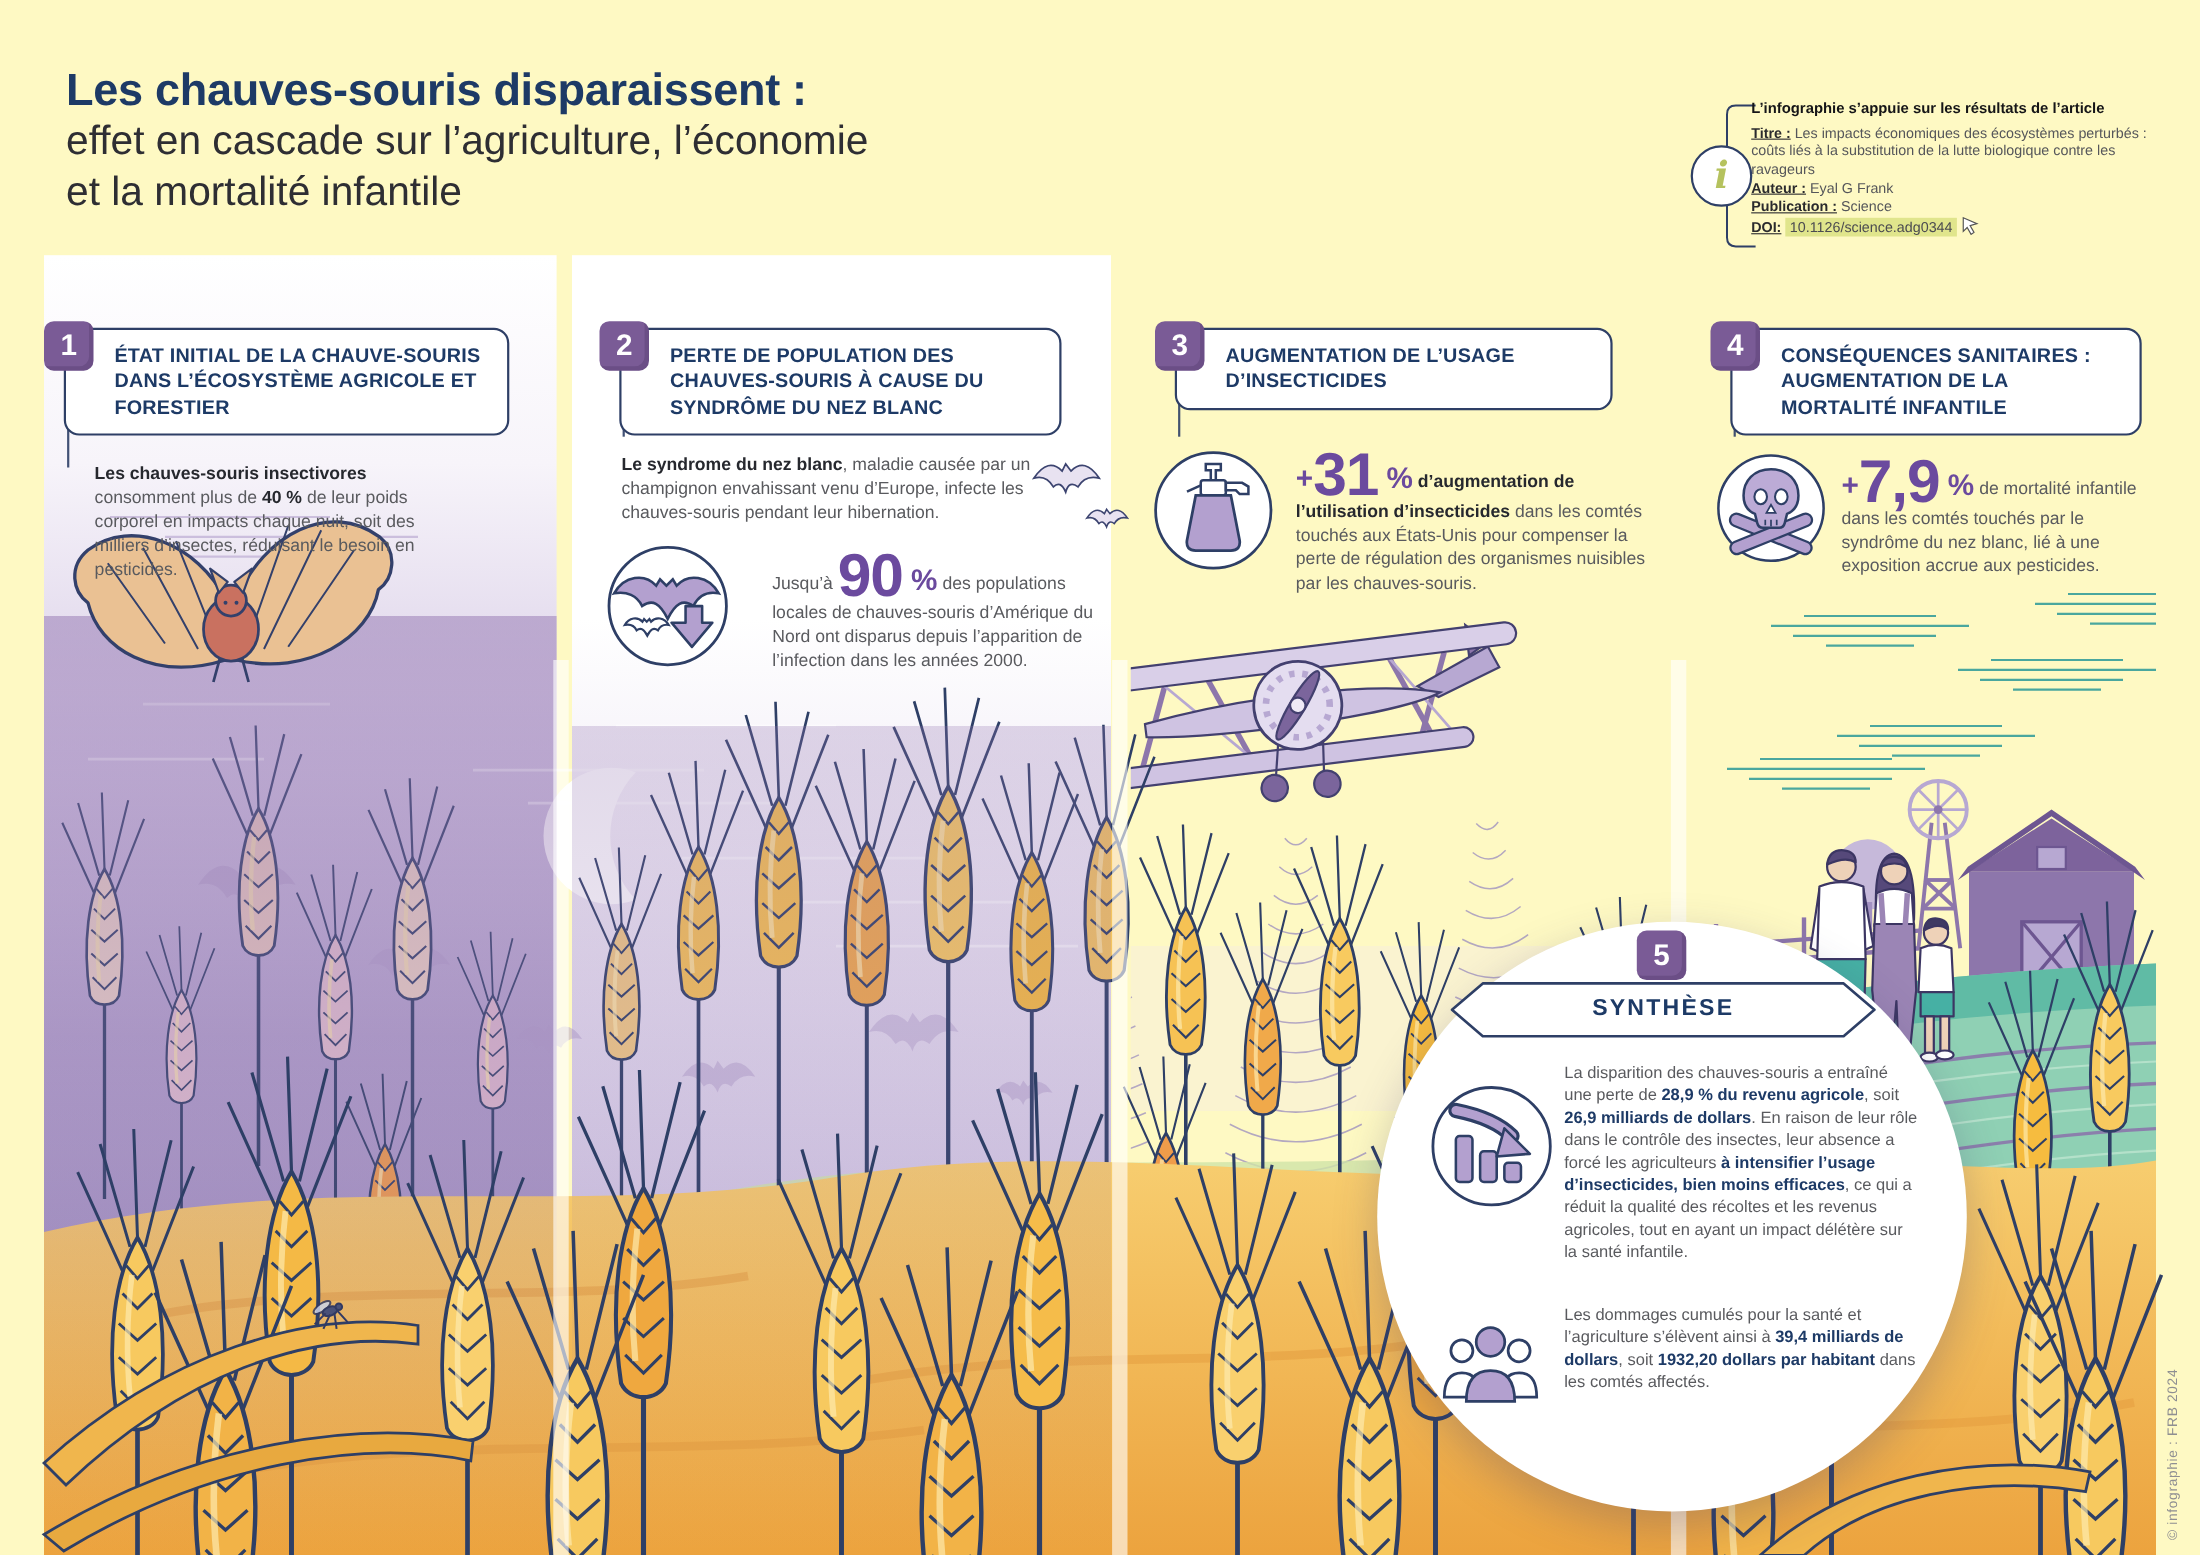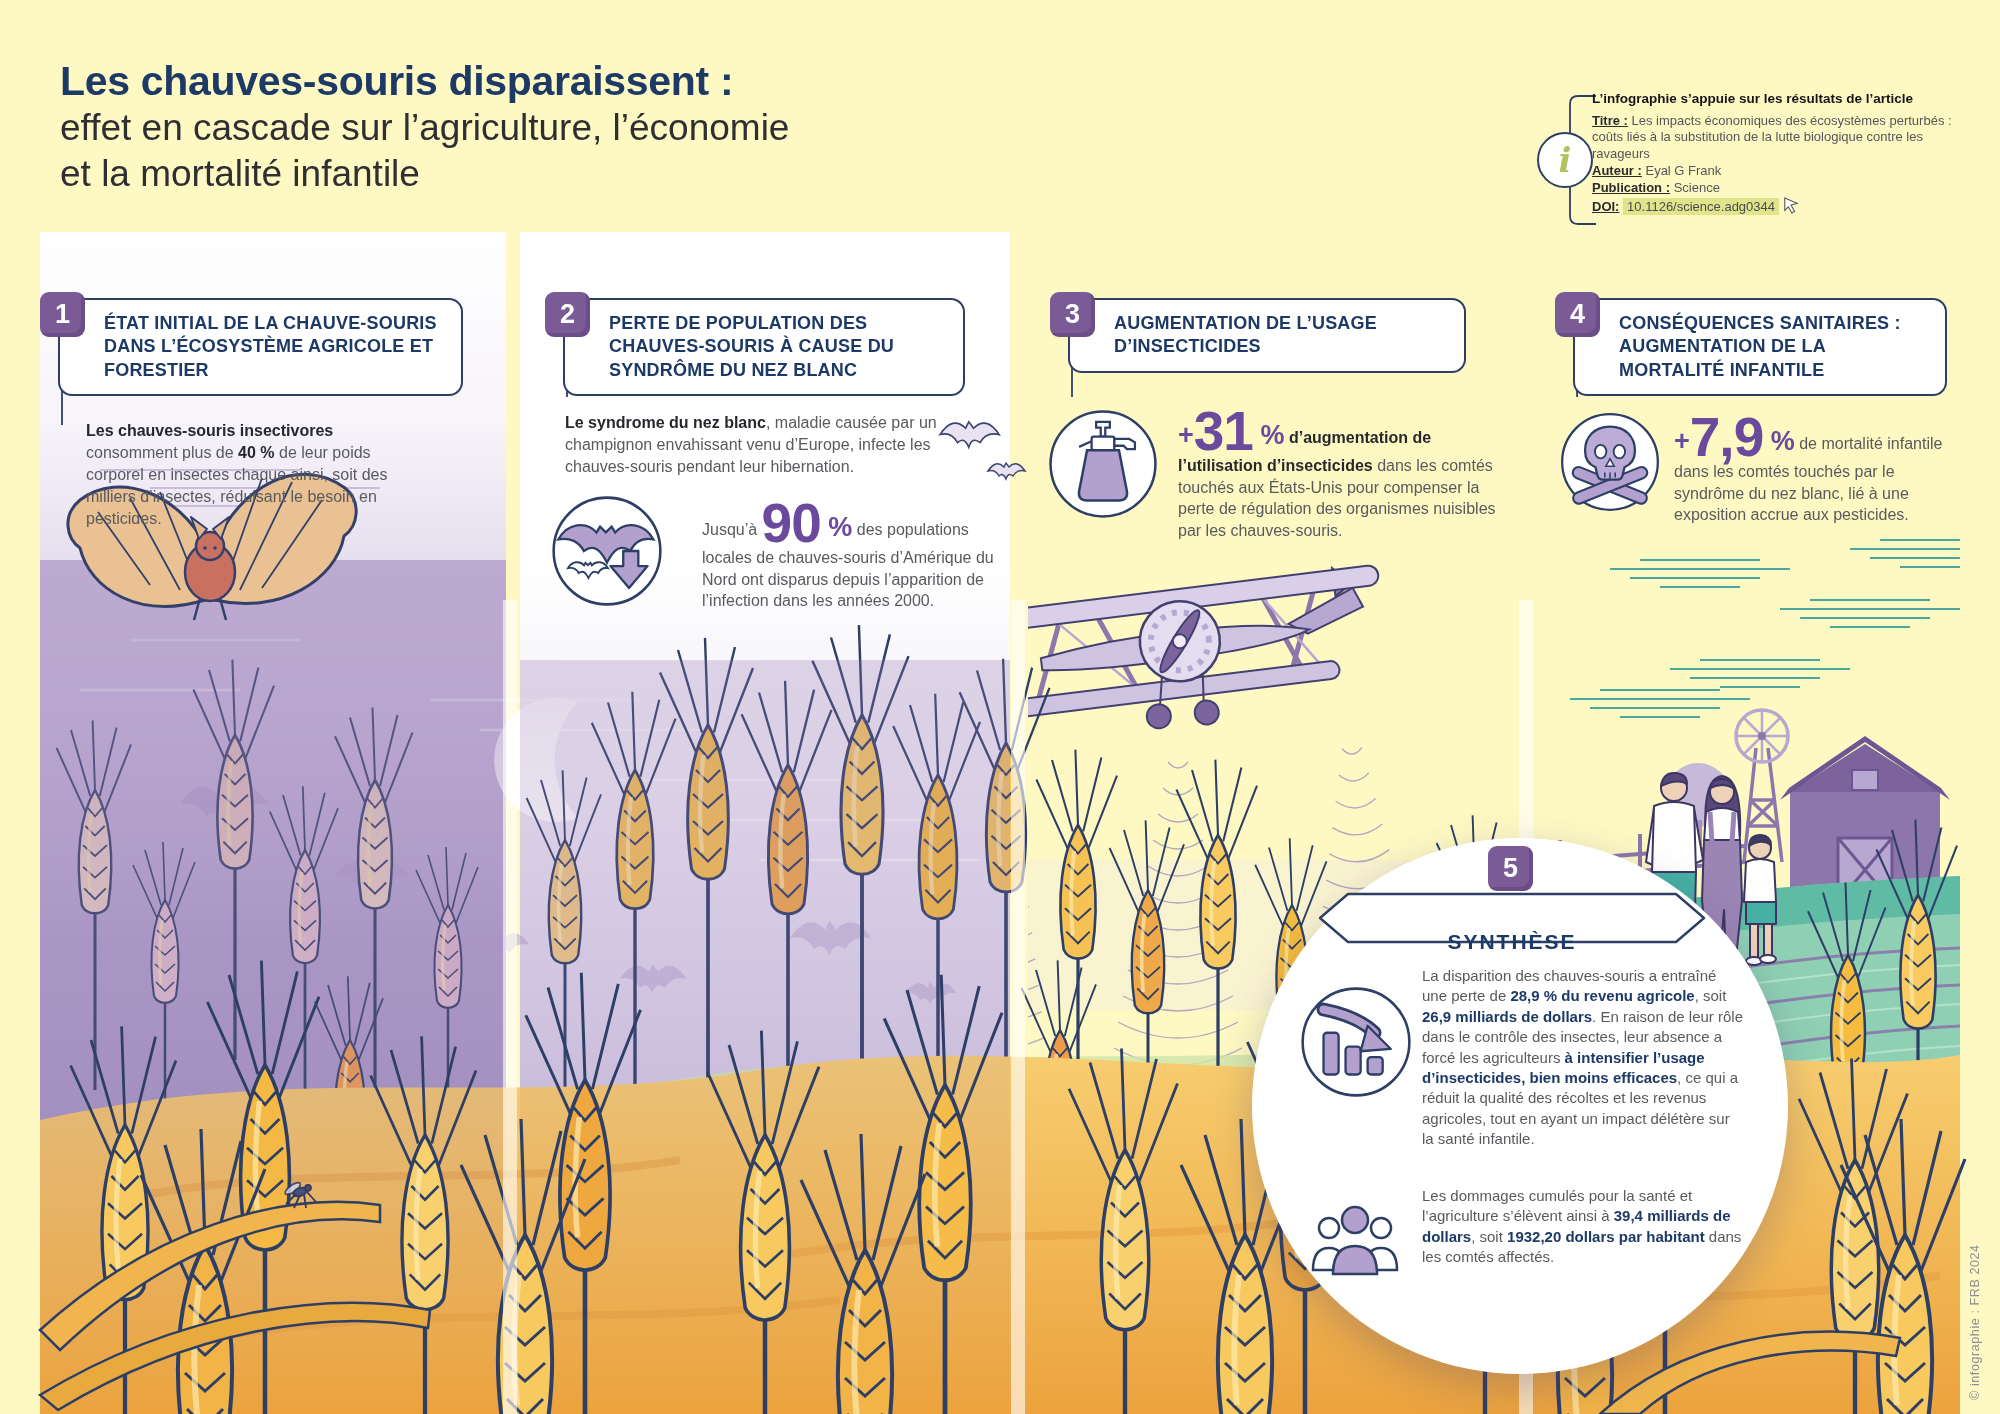--- a/index.html
+++ b/index.html
@@ -363,21 +363,21 @@
         <span class="doi">10.1126/science.adg0344</span>
         <svg width="16" height="17" viewBox="0 0 18 19" style="vertical-align:-3px">
           <path d="M2,1 L16,7 L9,9 L13,16 L10,18 L6,11 L2,15 Z" fill="#ffffff" stroke="#555" stroke-width="1.2"></path>
         </svg>
       </div>
     </div>
 
     <div class="abs connector" style="left:61px;top:337px;height:88px"></div>
     <div class="abs hbox" style="left:58px;top:298px;width:405px">ÉTAT INITIAL DE LA CHAUVE-SOURIS DANS L’ÉCOSYSTÈME AGRICOLE ET FORESTIER</div>
     <div class="abs badge" style="left:40px;top:292px">1</div>
-    <div class="abs body-txt" style="left:86px;top:420px;width:330px"><span class="seg-b">Les chauves-souris insectivores</span><span> consomment plus de </span><span class="seg-b">40 %</span><span> de leur poids corporel en insectes chaque ainsi, soit des milliers d’insectes, réduisant le besoin en pesticides.</span></div>
+    <div class="abs body-txt" style="left:86px;top:420px;width:330px"><span class="seg-b">Les chauves-souris insectivores</span><span> consomment plus de </span><span class="seg-b">40 %</span><span> de leur poids corporel en impacts chaque nuit, soit des milliers d’insectes, réduisant le besoin en pesticides.</span></div>
 
     <div class="abs connector" style="left:566px;top:337px;height:60px"></div>
     <div class="abs hbox" style="left:563px;top:298px;width:402px">PERTE DE POPULATION DES CHAUVES-SOURIS À CAUSE DU SYNDRÔME DU NEZ BLANC</div>
     <div class="abs badge" style="left:545px;top:292px">2</div>
     <div class="abs body-txt" style="left:565px;top:412px;width:430px"><span class="seg-b">Le syndrome du nez blanc</span><span>, maladie causée par un champignon envahissant venu d’Europe, infecte les chauves-souris pendant leur hibernation.</span></div>
     <svg class="abs" style="left:549px;top:493px" width="116" height="116" viewBox="0 0 100 100">
       <circle cx="50" cy="50" r="46" fill="#fff" stroke="#2e3f66" stroke-width="2.2"></circle>
       <path d="M8,40 C16,26 32,24 41,34 L44,29 L49,34 L54,29 L57,34 C66,24 82,26 90,40 C80,38 74,42 70,50 C62,44 56,48 50,60 C44,48 38,44 30,50 C26,42 18,38 8,40 Z" fill="#b3a0cf" stroke="#2e3f66" stroke-width="2"></path>
       <path d="M8,40 C16,26 32,24 41,34 L44,29 L49,34 L54,29 L57,34 C66,24 82,26 90,40 C80,38 74,42 70,50 C62,44 56,48 50,60 C44,48 38,44 30,50 C26,42 18,38 8,40 Z" transform="translate(13,48) scale(0.42)" fill="#fff" stroke="#2e3f66" stroke-width="4"></path>
       <path d="M64,50 h13 v13 h8 L69,82 L53,63 h11 Z" fill="#b3a0cf" stroke="#2e3f66" stroke-width="2" stroke-linejoin="round"></path>
@@ -414,21 +414,21 @@
       <path d="M50,47 l-4,7 h8 z" fill="#fff" stroke="#2e3f66" stroke-width="1.5"></path>
       <path d="M45,60 v5 M50,60 v6 M55,60 v5" stroke="#2e3f66" stroke-width="1.5"></path>
     </svg>
     <div class="abs stat-txt" style="left:1674px;top:414px;width:292px"><span class="seg-p">+</span><span class="seg-n">7,9</span><span class="seg-p"> %</span><span> de mortalité infantile dans les comtés touchés par le syndrôme du nez blanc, lié à une exposition accrue aux pesticides.</span></div>
 
     <div class="syn">
       <div class="abs badge" style="left:1488px;top:846px">5</div>
       <svg class="abs" style="left:1318px;top:892px" width="388" height="52" viewBox="0 0 388 52">
         <polygon points="30,2 358,2 386,26 358,50 30,50 2,26" fill="#fff" stroke="#2e3f66" stroke-width="2.4" stroke-linejoin="round"></polygon>
       </svg>
-      <div class="abs banner-label" style="left:1318px;top:930px;width:388px;text-align:center">SYNTHÈSE</div>
+      <div class="abs banner-label" style="left:1318px;top:905px;width:388px;text-align:center">SYNTHÈSE</div>
       <svg class="abs" style="left:1298px;top:984px" width="116" height="116" viewBox="0 0 100 100">
         <circle cx="50" cy="50" r="46" fill="#fff" stroke="#2e3f66" stroke-width="2.2"></circle>
         <rect x="22" y="42" width="13" height="36" rx="3" fill="#b3a0cf" stroke="#2e3f66" stroke-width="2"></rect>
         <rect x="41" y="54" width="13" height="24" rx="3" fill="#b3a0cf" stroke="#2e3f66" stroke-width="2"></rect>
         <rect x="60" y="63" width="13" height="15" rx="3" fill="#b3a0cf" stroke="#2e3f66" stroke-width="2"></rect>
         <path d="M22,22 C42,26 56,32 66,42" stroke="#2e3f66" stroke-width="12" fill="none" stroke-linecap="round"></path>
         <path d="M22,22 C42,26 56,32 66,42" stroke="#b3a0cf" stroke-width="7" fill="none" stroke-linecap="round"></path>
         <path d="M60,36 L80,56 L54,58 Z" fill="#b3a0cf" stroke="#2e3f66" stroke-width="2" stroke-linejoin="round"></path>
       </svg>
       <div class="abs syn-txt" style="left:1422px;top:966px;width:322px"><span>La disparition des chauves-souris a entraîné une perte de </span><span class="seg-b">28,9 % du revenu agricole</span><span>, soit </span><span class="seg-b">26,9 milliards de dollars</span><span>. En raison de leur rôle dans le contrôle des insectes, leur absence a forcé les agriculteurs </span><span class="seg-b">à intensifier l’usage d’insecticides, bien moins efficaces</span><span>, ce qui a réduit la qualité des récoltes et les revenus agricoles, tout en ayant un impact délétère sur la santé infantile.</span></div>

